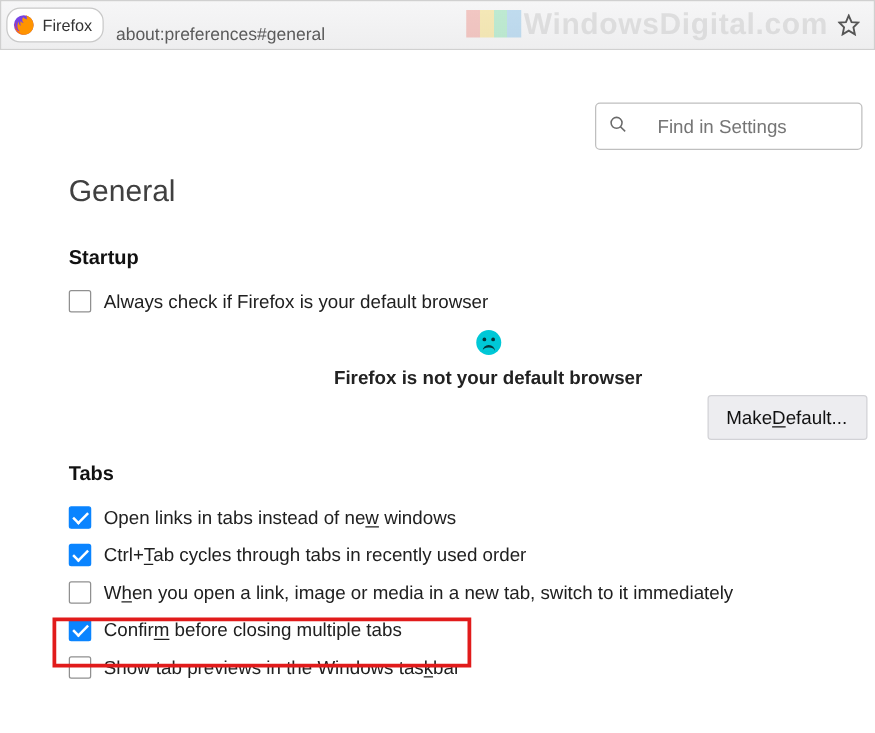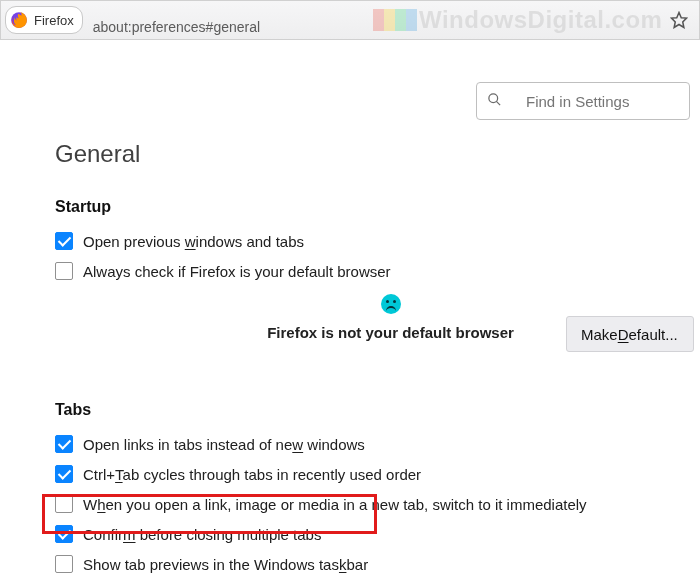--- a/index.html
+++ b/index.html
@@ -151,24 +151,20 @@
     </svg>
   </span>
   <input placeholder="Find in Settings" style="">
 </div>
 
 <div class="content">
   <h1 class="general">General</h1>
 
   <h2 class="section">Startup</h2>
 
-  <div class="row">
-    <span class="checkbox checked"></span>
-    <span><span>Open previous </span><span class="ul-letter">w</span><span>indows and tabs</span></span>
-  </div>
 
   <div class="row">
     <span class="checkbox"></span>
     <span>Always check if Firefox is your default browser</span>
   </div>
 
   <div class="default-row">
     <span class="sad-icon">
         <span class="sad-mouth"></span>
       </span>

